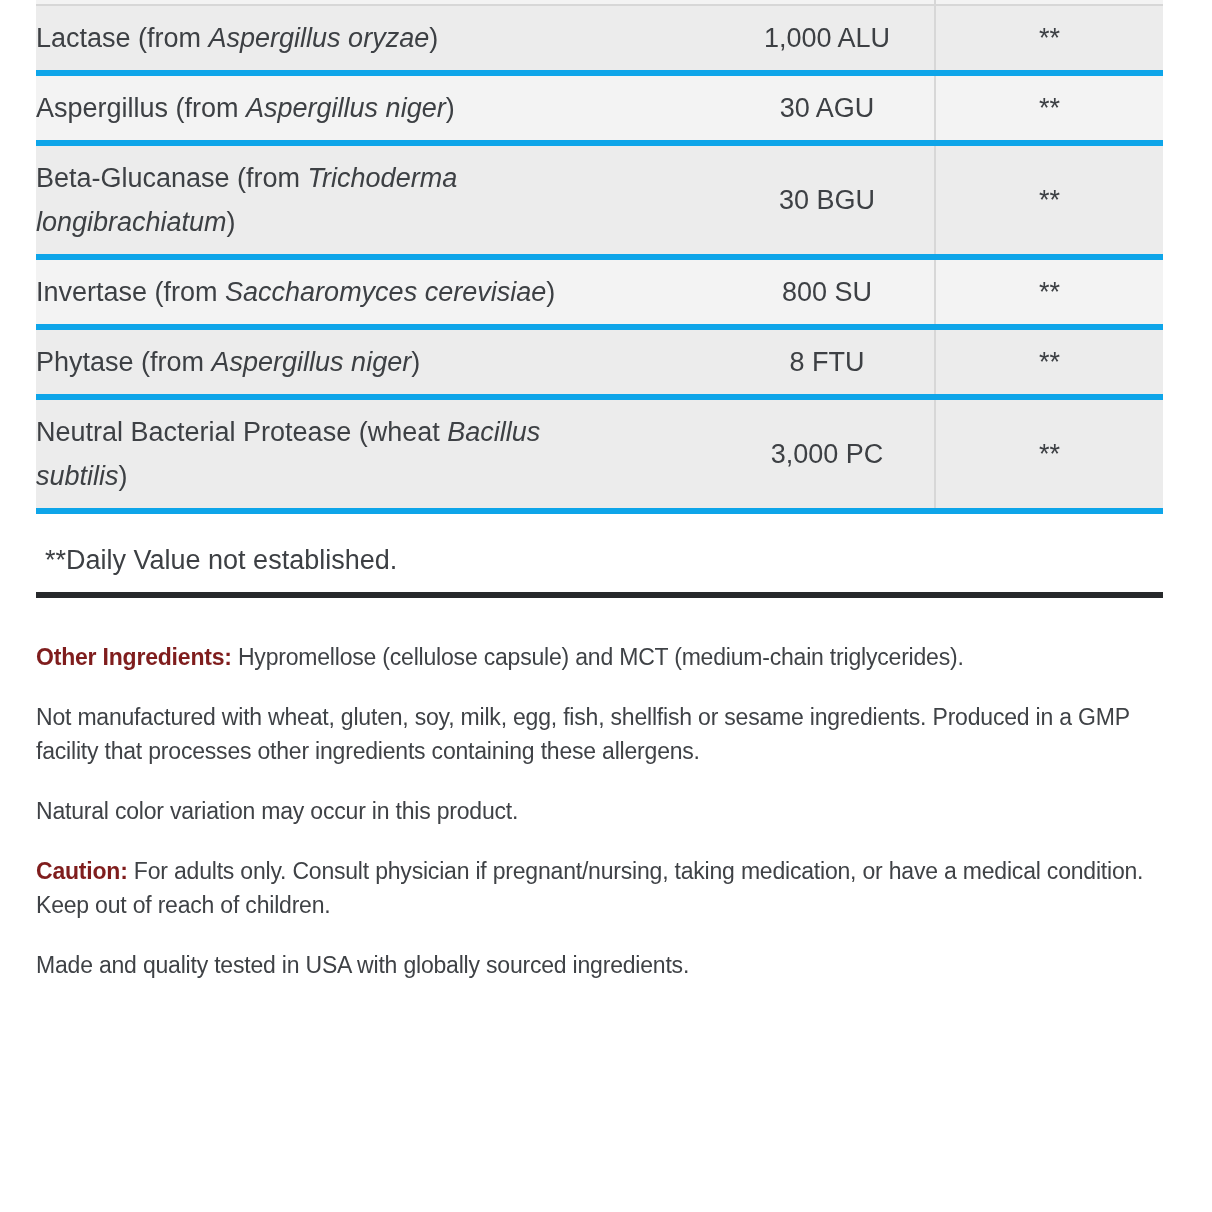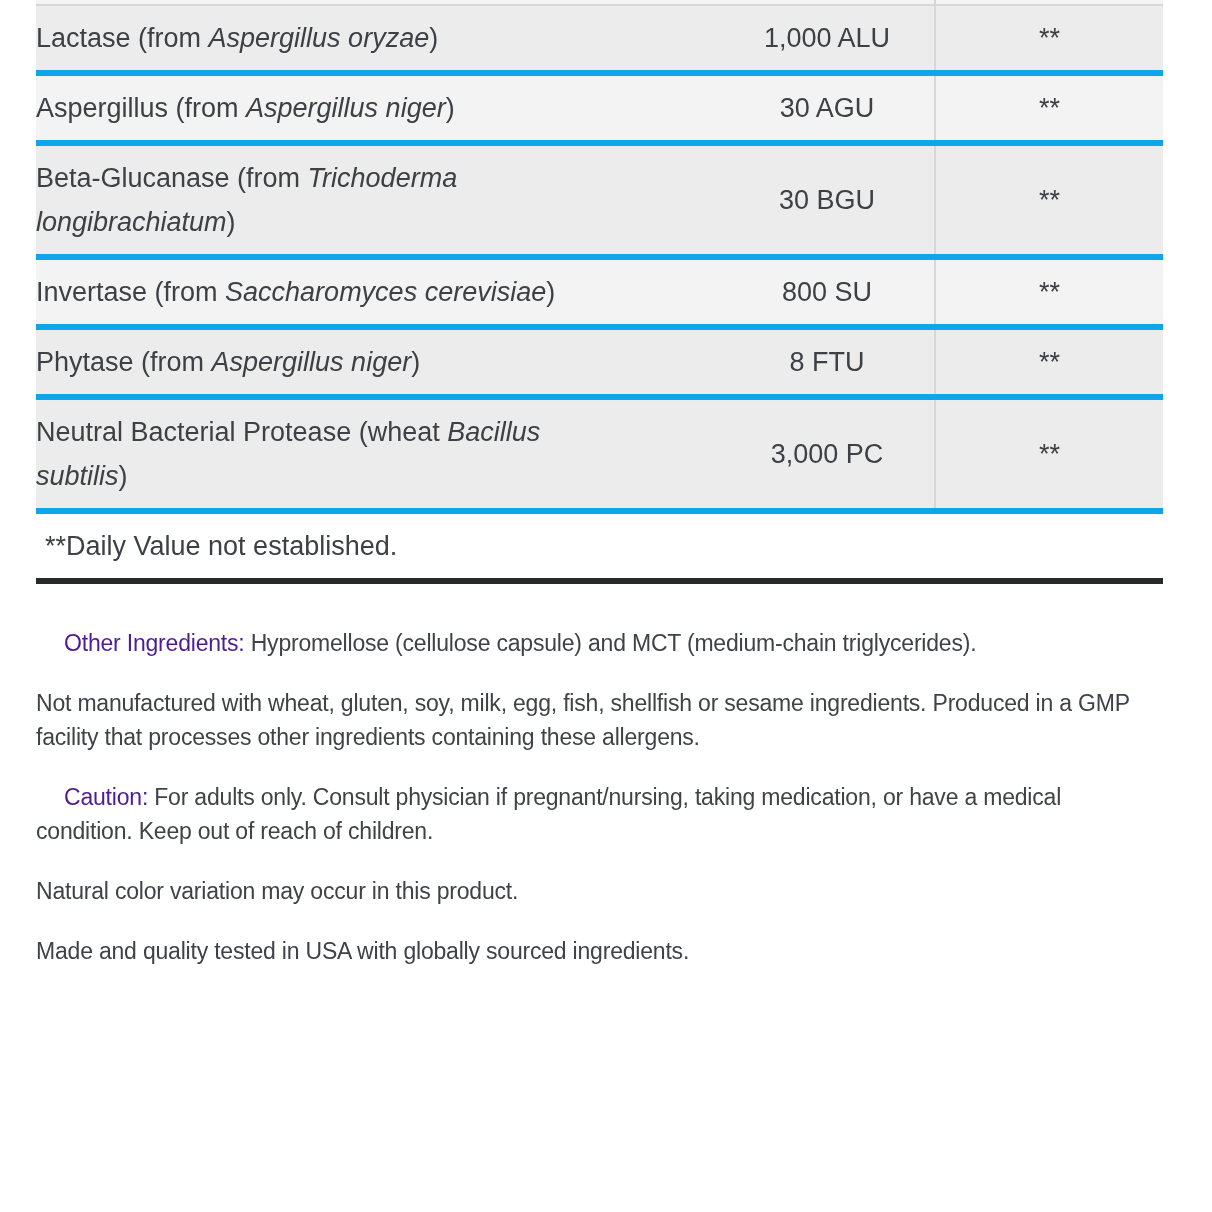--- a/index.html
+++ b/index.html
@@ -30,40 +30,40 @@
   tr.partial td{padding:0;height:4px;line-height:4px;}
   td.c-name{width:672px;padding-left:52px;padding-right:20px;}
   td.c-amount{width:210px;text-align:center;white-space:nowrap;}
   td.c-dv{width:223px;text-align:center;border-left:2px solid #d7d7d7;}
   td.c-name i{font-style:italic;}
 
   
   .dv-note{
     font-size:27px;
     color:#3d4044;
-    padding:14px 0 2px 9px;
+    padding:28px 0 2px 9px;
     line-height:36px;
   }
   .rule{
     width:1127px;height:6px;
     background:#27292b;
     margin-top:12px;
   }
 
   
   .label-text{width:1120px;}
   .label-text p{
     margin:26px 0 0 0;
     font-size:23px;
     line-height:34px;
     letter-spacing:-0.2px;
     color:#3f4246;
   }
   .label-text p.first{margin-top:42px;}
-  .label-text strong{font-weight:400;color:#4c1d95;margin-left:28px;}
+  .label-text strong{font-weight:700;color:#7f1d1d;}
 </style>
 </head>
 <body>
 
 <div class="panel">
 
   <table class="facts">
     <tbody>
       <tr class="partial stripe-light">
         <td class="c-name"></td>
@@ -112,18 +112,18 @@
     </tbody>
   </table>
 
   <div class="dv-note">**Daily Value not established.</div>
 
   <div class="rule"></div>
 
   <div class="label-text">
     <p class="first"><strong>Other Ingredients:</strong><span> Hypromellose (cellulose capsule) and MCT (medium-chain triglycerides).</span></p>
     <p><span>Not manufactured with wheat, gluten, soy, milk, egg, fish, shellfish or sesame ingredients. Produced in a GMP facility that processes other ingredients containing these allergens.</span></p>
+    <p><span>Natural color variation may occur in this product.</span></p>
     <p><strong>Caution:</strong><span> For adults only. Consult physician if pregnant/nursing, taking medication, or have a medical condition. Keep out of reach of children.</span></p>
-    <p><span>Natural color variation may occur in this product.</span></p>
     <p><span>Made and quality tested in USA with globally sourced ingredients.</span></p>
   </div>
 
 </div>
 
 </body></html>

